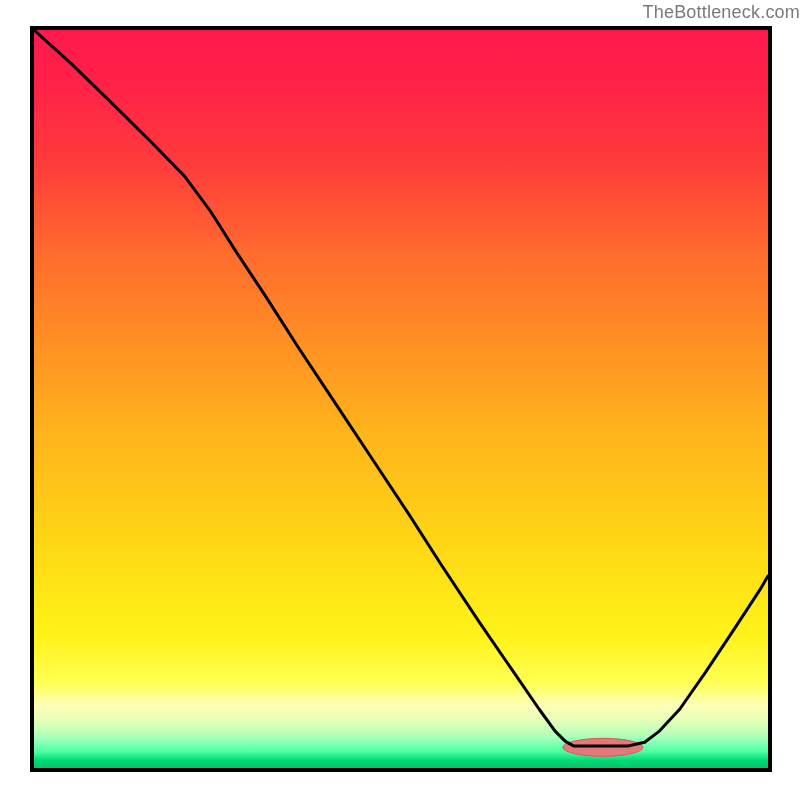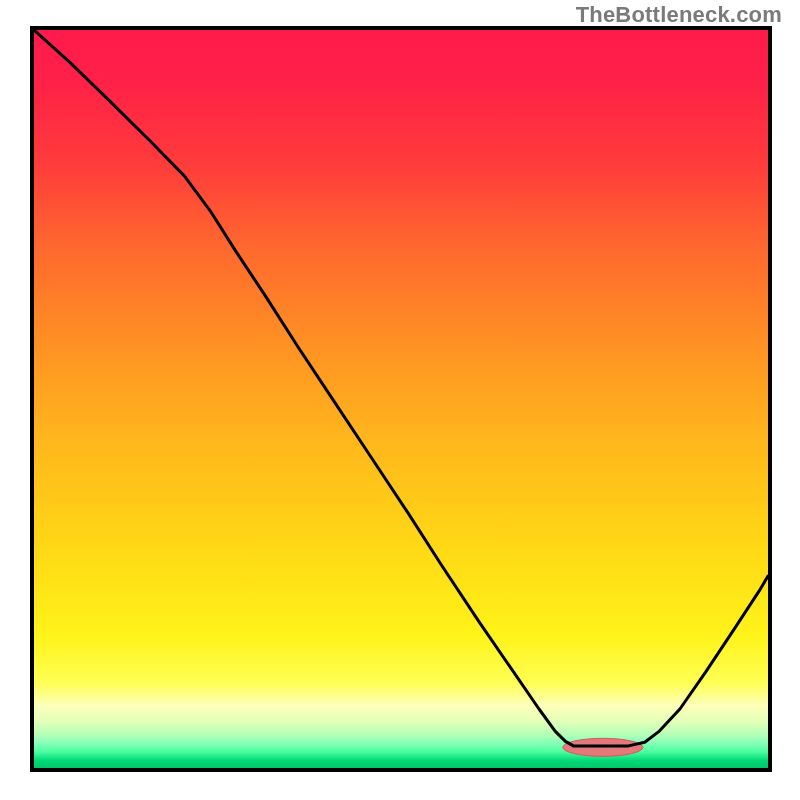--- a/index.html
+++ b/index.html
@@ -11,24 +11,24 @@
     overflow: hidden;
   }
   .container {
     position: relative;
     width: 800px;
     height: 800px;
   }
   .watermark {
     position: absolute;
     top: 2px;
-    right: 18px;
+    right: 0;
     font-family: Arial, Helvetica, sans-serif;
-    font-size: 22px;
-    font-weight: bold;
+    font-size: 18px;
+    font-weight: normal;
     color: #7a7a7a;
     letter-spacing: 0.2px;
   }
 </style>
 </head>
 <body>
 
 <div class="container">
 
   <div class="watermark">TheBottleneck.com</div>

